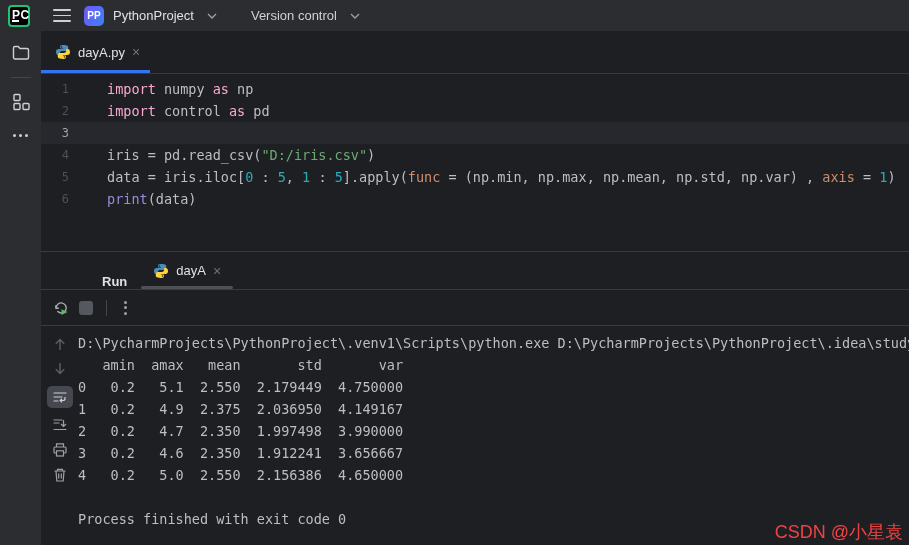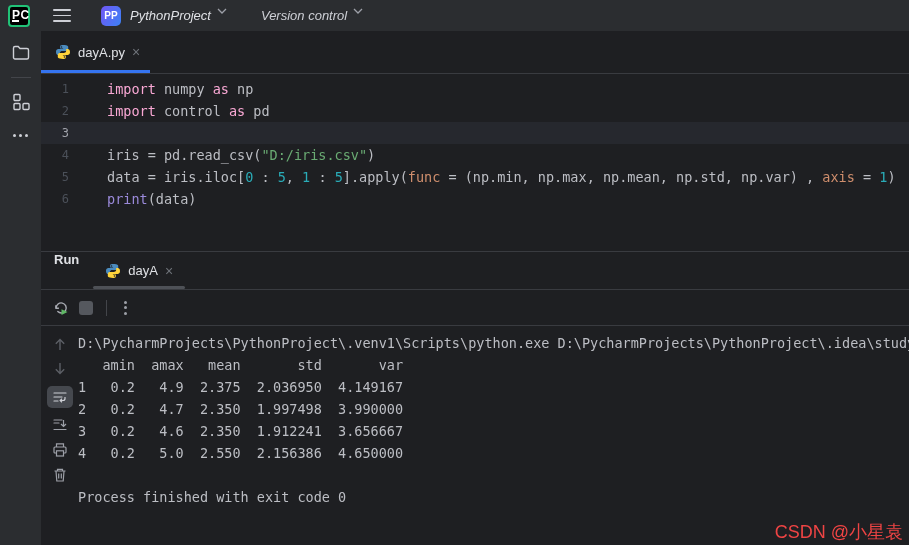--- a/index.html
+++ b/index.html
@@ -8,24 +8,24 @@
   .app { position:relative; width:909px; height:545px; background:#1E1F22; color:#DFE1E5; }
 
   
   .titlebar { height:31px; background:#2B2D30; display:flex; align-items:center; }
   .logo-box { width:22px; height:22px; margin-left:8px; border:2px solid #21C277; border-radius:4px;
     background:#000; position:relative; flex:none; }
   .logo-box .pc-txt { position:absolute; top:1px; left:2px; font-size:12px; font-weight:bold; color:#fff; letter-spacing:.5px; }
   .logo-box .pc-bar { position:absolute; left:2px; bottom:3px; width:7px; height:2px; background:#fff; }
   .hamburger { width:18px; height:13px; margin-left:23px; display:flex; flex-direction:column; justify-content:space-between; cursor:pointer; }
   .hamburger i { display:block; height:1.6px; background:#CED0D6; border-radius:1px; }
-  .pp-badge { width:20px; height:20px; margin-left:30px; border-radius:5px; flex:none;
+  .pp-badge { width:20px; height:20px; margin-left:13px; border-radius:5px; flex:none;
     background:linear-gradient(120deg,#7157F5 0%,#3C82F5 100%);
     color:#fff; font-size:10px; font-weight:bold; display:flex; align-items:center; justify-content:center; }
-  .tb-btn { display:flex; gap:6px; font-size:13px; color:#DFE1E5; cursor:pointer;font-style:italic; }
+  .tb-btn { display:flex; align-items:center; gap:13px; font-size:13px; color:#DFE1E5; cursor:pointer; }
   .tb-project { margin-left:9px; }
   .tb-vcs { margin-left:34px; color:#CED0D6; }
 
   
   .body-row { display:flex; height:514px; }
   .stripe { width:41px; background:#2B2D30; display:flex; flex-direction:column; align-items:center;
     padding-top:12px; gap:14px; flex:none; }
   .stripe-divider { width:20px; height:1px; background:#43454A; }
   .stripe .more-dots { display:flex; gap:3px; margin-top:8px; }
   .stripe .more-dots i { width:3px; height:3px; border-radius:50%; background:#CED0D6; }
@@ -44,21 +44,21 @@
     font-family:"DejaVu Sans Mono", monospace; font-size:13.5px; overflow:hidden; }
   .code-line { display:flex; height:22px; line-height:22px; white-space:pre; }
   .code-line.current { background:#26282E; }
   .ln { width:66px; flex:none; text-align:right; padding-right:38px; color:#4B5059; font-size:12px; }
   .code-line.current .ln { color:#A1A3AB; }
   .code-text { flex:1; min-width:0; overflow:hidden; }
   .tok-plain{color:#BCBEC4} .tok-kw{color:#f9a8d4} .tok-str{color:#6AAB73}
   .tok-num{color:#2AACB8} .tok-param{color:#CF8E6D} .tok-fn{color:#9B8ADB}
 
   
-  .run-header { height:38px; border-bottom:1px solid #393B40; display:flex; align-items:flex-start; }
+  .run-header { height:38px; border-bottom:1px solid #393B40; display:flex; align-items:flex-end;padding-left:48px; }
   .run-title { font-size:13px; font-weight:bold; color:#DFE1E5; margin-left:13px; }
   .run-tab { position:relative; height:100%; display:flex; align-items:center; gap:7px; padding:0 12px; margin-left:14px; cursor:pointer; }
   .run-tab::after { content:""; position:absolute; left:0; right:0; bottom:0; height:3px; background:#4E5157; border-radius:2px; }
 
   
   .run-toolbar { height:36px; border-bottom:1px solid #393B40; display:flex; align-items:center; padding-left:11px; gap:9px; }
   .stop-sq { width:14px; height:14px; border-radius:3px; background:#55585E; }
   .vsep { width:1px; height:16px; background:#43454A; margin:0 4px; }
   .kebab { display:flex; flex-direction:column; gap:2.5px; padding:0 4px; }
   .kebab i { width:3px; height:3px; border-radius:50%; background:#9DA0A8; }
@@ -199,20 +199,21 @@
           </svg>
           <svg width="16" height="16" viewBox="0 0 16 16">
             <path d="M2.5 4h11M5.5 4V2.3h5V4" fill="none" stroke="#9DA0A8" stroke-width="1.2"></path>
             <path d="M4 4l.8 10h6.4L12 4" fill="none" stroke="#9DA0A8" stroke-width="1.2"></path>
             <path d="M6.7 6.5v5M9.3 6.5v5" fill="none" stroke="#9DA0A8" stroke-width="1.2"></path>
           </svg>
         </div>
         <div class="console-output">
             <div class="console-line">D:\PycharmProjects\PythonProject\.venv1\Scripts\python.exe D:\PycharmProjects\PythonProject\.idea\study</div>
             <div class="console-line">   amin  amax   mean       std       var</div>
+            <div class="console-line">0   0.2   5.1  2.550  2.179449  4.750000</div>
             <div class="console-line">1   0.2   4.9  2.375  2.036950  4.149167</div>
             <div class="console-line">2   0.2   4.7  2.350  1.997498  3.990000</div>
             <div class="console-line">3   0.2   4.6  2.350  1.912241  3.656667</div>
             <div class="console-line">4   0.2   5.0  2.550  2.156386  4.650000</div>
             <div class="console-line">&nbsp;</div>
             <div class="console-line">Process finished with exit code 0</div>
           </div>
       </div>
     </div>
   </div>

